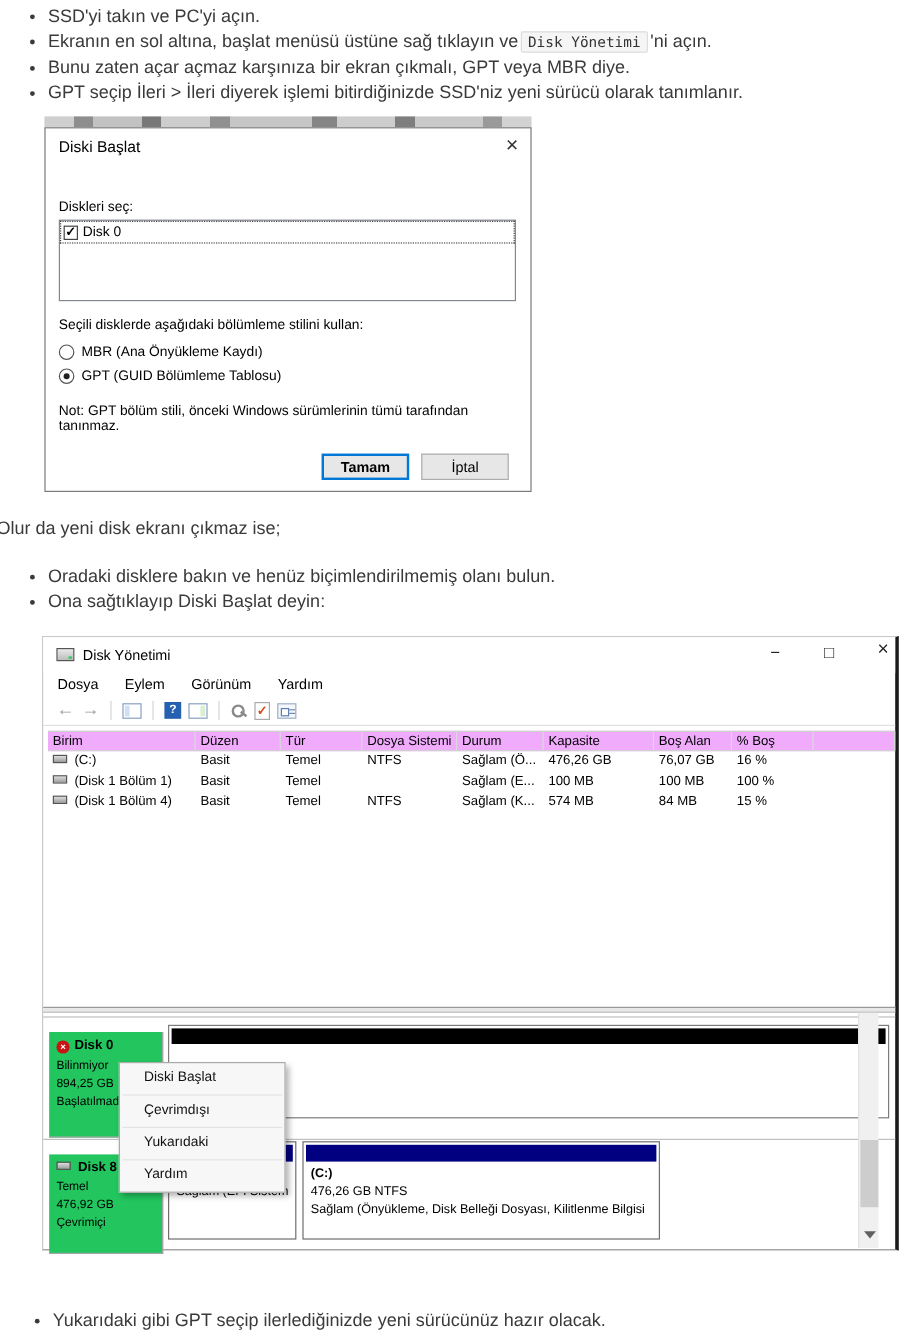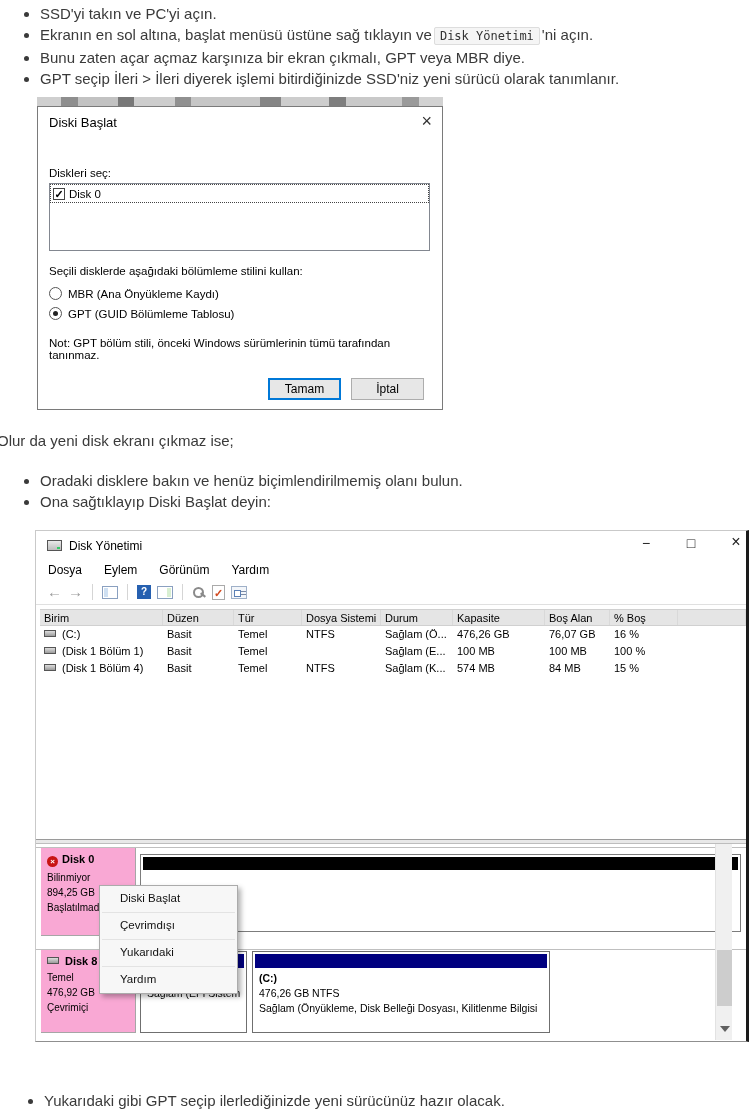--- a/index.html
+++ b/index.html
@@ -30,21 +30,21 @@
   .dlg-item { display:flex; align-items:center; height:17px; outline:1px dotted #444; }
   .cb { width:12px; height:12px; border:1px solid #444; background:#fff; margin:0 4px 0 2px;
         font-size:11px; line-height:10px; text-align:center; color:#000; font-weight:bold; }
   .dlg-part { position:absolute; left:11px; top:158px; }
   .radio-row { position:absolute; left:11px; display:flex; align-items:center; }
   .rb { width:13px; height:13px; border:1px solid #555; border-radius:50%; margin-right:6px; position:relative; background:#fff; }
   .rb.on::after { content:""; position:absolute; left:3px; top:3px; width:5px; height:5px; border-radius:50%; background:#222; }
   .dlg-note { position:absolute; left:11px; top:230px; }
   .btn { position:absolute; width:73px; height:22px; background:#e7e7e7; border:1px solid #adadad;
          font-size:12px; color:#000; text-align:center; line-height:20px; }
-  .btn.focus { border:2px solid #0078d7; line-height:18px; }
+  .btn.focus { border:2px solid #0078d7; line-height:18px;font-weight:bold; }
 
   
   .dm { position:absolute; left:35px; top:530px; width:714px; height:512px; background:#fff;
         border:1px solid #c9c9c9; border-right:3px solid #1a1a1a; border-bottom:1px solid #8f8f8f;
         font-size:11px; color:#000; }
   .dm-titlebar { position:absolute; left:0; top:0; width:100%; height:30px; background:#fff; }
   .dm-ticon { position:absolute; left:11px; top:9px; width:15px; height:11px; border:1px solid #555;
       background:linear-gradient(#e9e9e9,#bdbdbd); }
   .dm-ticon::after { content:""; position:absolute; right:1px; bottom:1px; width:3px; height:2px; background:#3c6; }
   .dm-title { position:absolute; left:33px; top:8px; font-size:12px; }
@@ -63,35 +63,35 @@
   .tmag { width:14px; height:13px; margin:0 3px; position:relative; }
   .tmag::before { content:""; position:absolute; left:1px; top:1px; width:7px; height:7px; border:2px solid #8a8a8a; border-radius:50%; }
   .tmag::after { content:""; position:absolute; left:8px; top:8px; width:6px; height:2px; background:#8a8a8a; transform:rotate(38deg); }
   .tcheck { width:13px; height:15px; border:1px solid #aaa; background:#fff; margin:0 3px;
       color:#d2491f; font-size:11px; font-weight:bold; text-align:center; line-height:14px; }
   .tprops { width:16px; height:13px; border:1px solid #9fb0c8; background:#f3f6fa; margin:0 3px; position:relative; }
   .tprops::before { content:""; position:absolute; left:2px; top:3px; width:5px; height:5px; border:1px solid #5a7fb5; background:#fff; }
   .tprops::after { content:""; position:absolute; left:9px; top:4px; width:5px; height:1px; background:#7a8aa5; box-shadow:0 3px 0 #7a8aa5; }
 
   .dm-table { position:absolute; left:4px; top:78px; width:706px; }
-  .hrow { display:flex; border-top:1px solid #d0d0d0; border-bottom:1px solid #d0d0d0; height:17px; background:#e5e5e5; }
+  .hrow { display:flex; border-top:1px solid #d0d0d0; border-bottom:1px solid #d0d0d0; height:17px; background:#f0abfc; }
   .hcell { border-right:1px solid #d9d9d9; padding:2px 0 0 4px; font-size:11px; overflow:hidden; white-space:nowrap; }
   .trow { display:flex; height:17px; }
   .tcell { padding:2px 0 0 4px; font-size:11px; overflow:hidden; white-space:nowrap; }
   .c0{width:123px;} .c1{width:71px;} .c2{width:68px;} .c3{width:79px;} .c4{width:72px;}
   .c5{width:92px;} .c6{width:65px;} .c7{width:68px;} .c8{flex:1;}
   .drive-ico { display:inline-block; width:12px; height:7px; border:1px solid #555;
       background:linear-gradient(#ddd,#9c9c9c); vertical-align:1px; margin-right:6px; }
 
   .splitter { position:absolute; left:0; top:308px; width:100%; height:5px; background:#e8e8e8;
       border-top:1px solid #9a9a9a; border-bottom:1px solid #bdbdbd; }
 
   .rowline { position:absolute; left:0; width:100%; height:1px; background:#bfbfbf; }
-  .disk-label { position:absolute; left:5px; width:95px; background:#f9a8d4;
-      border-right:1px solid #a6a6a6; border-bottom:1px solid #a6a6a6; padding:5px 0 0 6px; }
+  .disk-label { position:absolute; left:5px; width:95px; background:#22c55e;
+      border-right:1px solid #a6a6a6; border-bottom:1px solid #a6a6a6; padding:5px 0 0 6px;margin-top:12px; }
   .disk-label .nm { font-weight:bold; font-size:11px; margin-bottom:3px; white-space:nowrap; }
   .disk-label .ln { font-size:10px; line-height:15px; white-space:nowrap; }
   .errbadge { display:inline-block; width:11px; height:11px; border-radius:50%; background:#c81414;
       color:#fff; font-size:8px; font-weight:bold; text-align:center; line-height:11px; margin-right:4px; vertical-align:-1px; }
   .unalloc { position:absolute; left:104px; top:323px; width:601px; height:78px; border:1px solid #7c7c7c; background:#fff; }
   .unalloc .bar { height:13px; background:#000; margin:2px 2px 0 2px; }
 
   .part { position:absolute; top:420px; height:82px; border:1px solid #6f6f6f; background:#fff; overflow:hidden; }
   .part .bar { height:14px; background:#000080; margin:2px 2px 0 2px; }
   .part .txt { padding:3px 0 0 6px; font-size:10.5px; line-height:15px; white-space:nowrap; }

